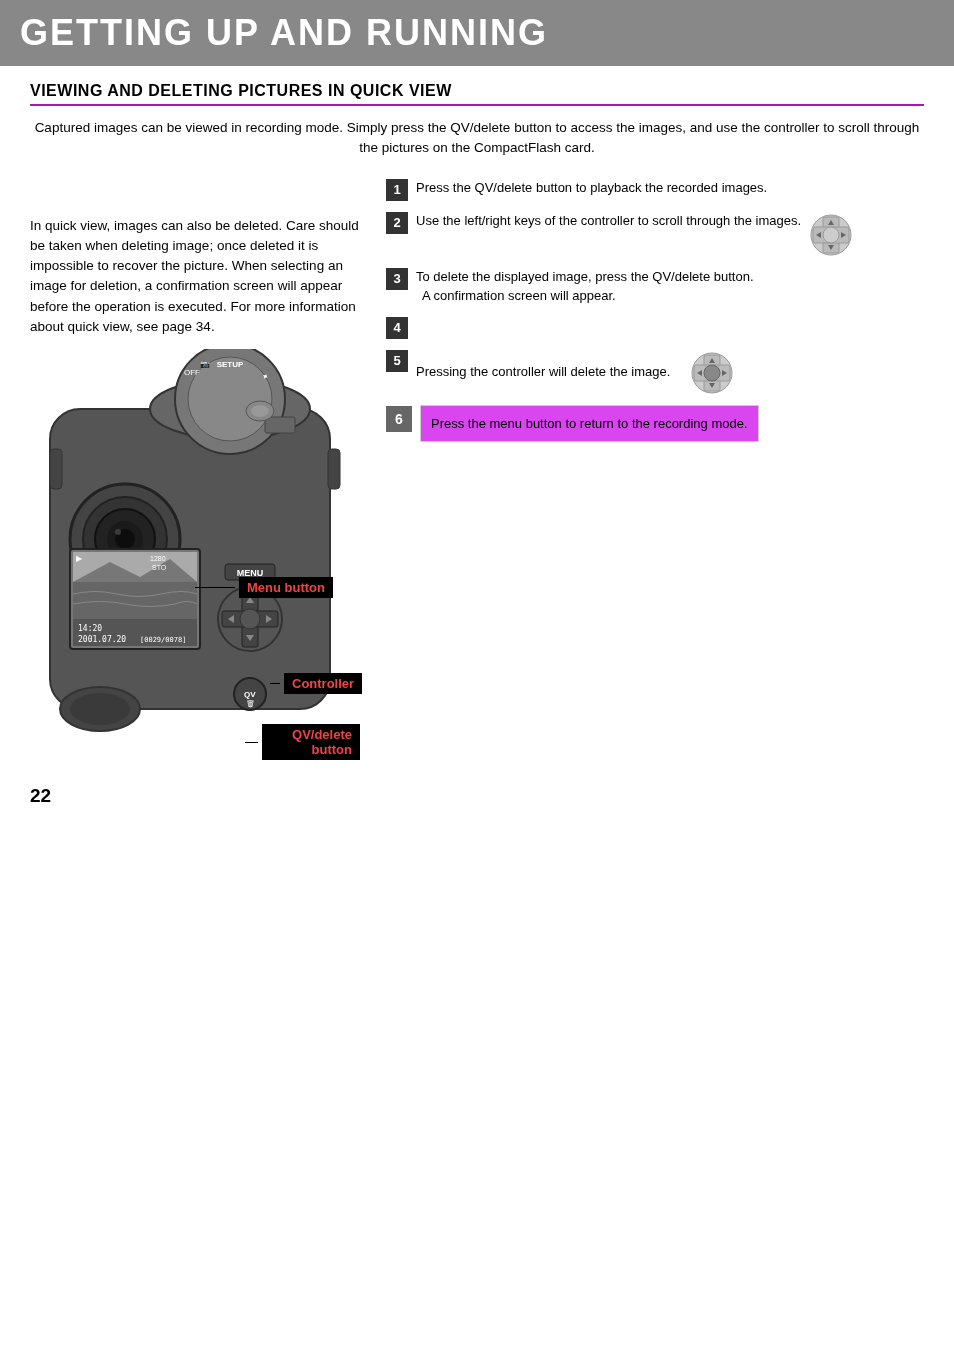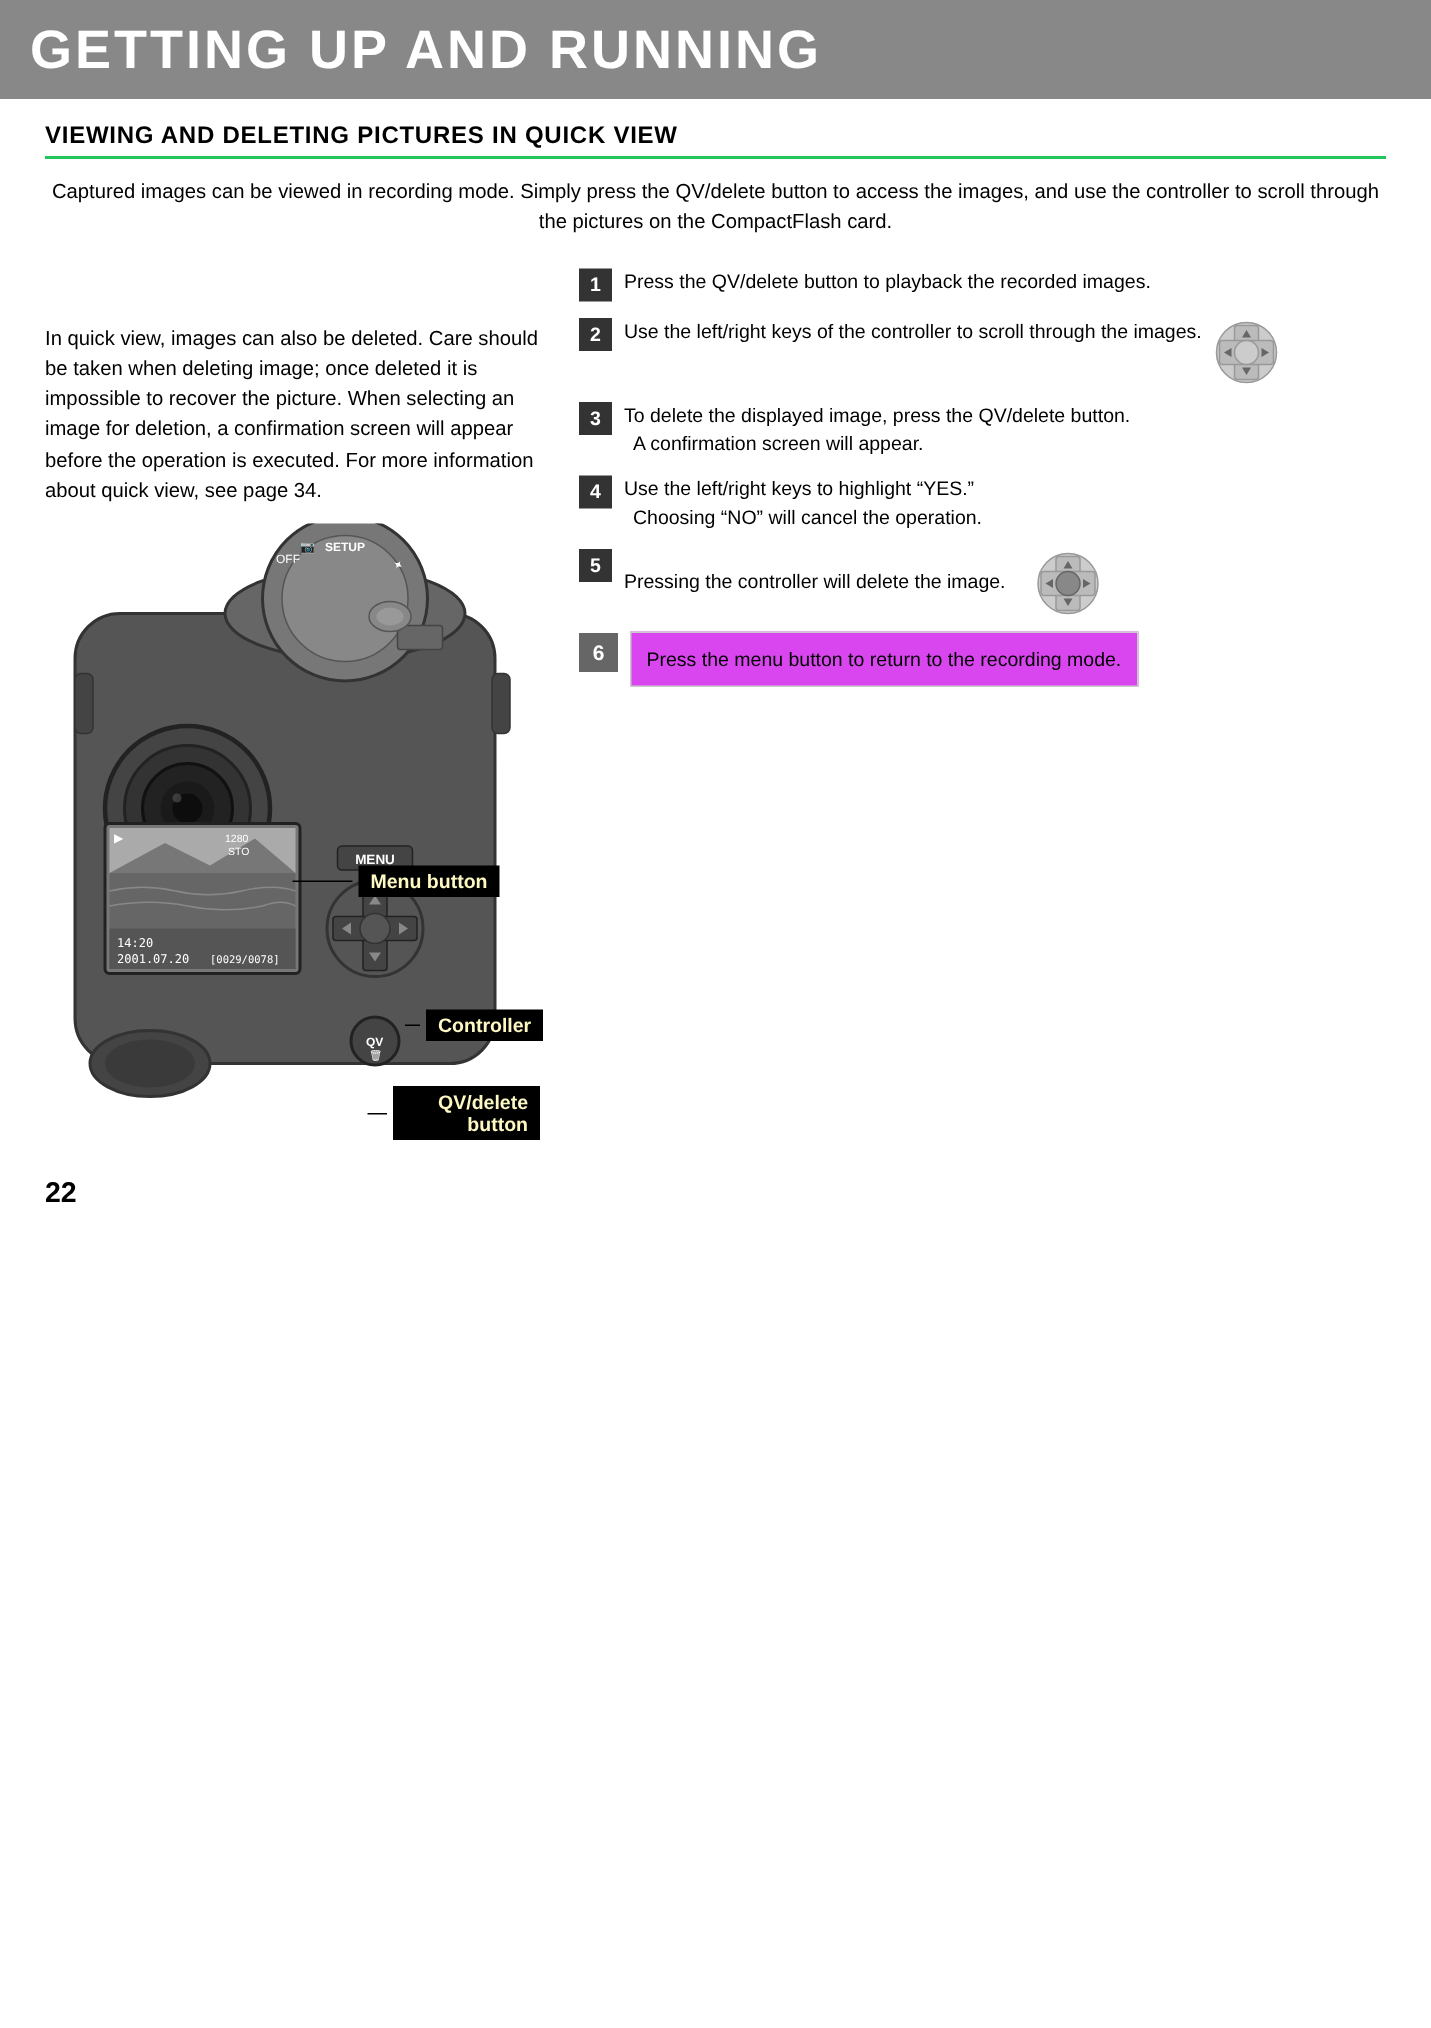--- a/index.html
+++ b/index.html
@@ -24,21 +24,21 @@
       letter-spacing: 2px;
     }
 
     .page-content {
       padding: 16px 30px 20px 30px;
     }
 
     .section-title {
       font-size: 16px;
       font-weight: bold;
-      border-bottom: 2px solid #22c55e;
+      border-bottom: 2px solid #a21caf;
       padding-bottom: 4px;
       margin-bottom: 12px;
       letter-spacing: 0.5px;
     }
 
     .intro-text {
       font-size: 13.5px;
       line-height: 1.5;
       margin-bottom: 19px;
       text-align: center;
@@ -109,21 +109,21 @@
     .step-text .bullet {
       display: block;
       padding-left: 12px;
       text-indent: -6px;
     }
 
     
     .label-callout {
       display: inline-block;
       background: #000;
-      color: #fef9c3;
+      color: #ef4444;
       padding: 3px 8px;
       font-size: 13px;
       font-weight: bold;
     }
 
     .page-number {
       margin-top: 16px;
       font-size: 19px;
       font-weight: bold;
     }
@@ -280,24 +280,20 @@
         <div class="step">
           <div class="step-number">3</div>
           <div class="step-text">
             <span>To delete the displayed image, press the QV/delete button.</span>
             <span class="bullet">A confirmation screen will appear.</span>
           </div>
         </div>
 
         <div class="step">
           <div class="step-number">4</div>
-          <div class="step-text">
-            <span>Use the left/right keys to highlight “YES.”</span>
-            <span class="bullet">Choosing “NO” will cancel the operation.</span>
-          </div>
         </div>
 
         <div class="step">
           <div class="step-number">5</div>
           <div style="display:flex; align-items:center; gap:20px;">
             <div class="step-text">Pressing the controller will delete the image.</div>
             <svg width="44" height="44" viewBox="0 0 44 44" style="flex-shrink:0; margin-top:2px;">
               <circle cx="22" cy="22" r="20" fill="#ccc" stroke="#999" stroke-width="1"></circle>
               <rect x="14" y="4" width="16" height="36" rx="2" fill="#bbb" stroke="#999" stroke-width="1"></rect>
               <rect x="4" y="14" width="36" height="16" rx="2" fill="#bbb" stroke="#999" stroke-width="1"></rect>

